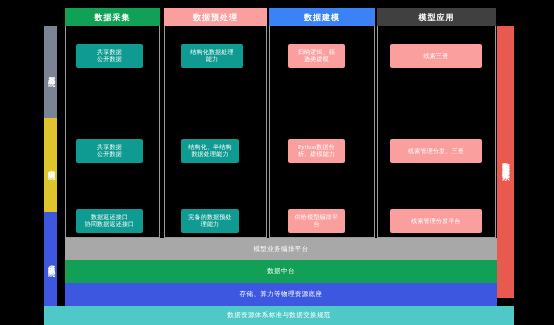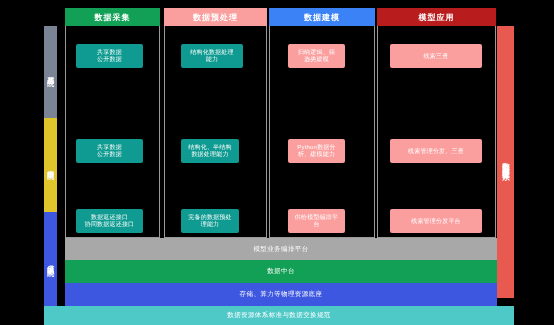--- a/index.html
+++ b/index.html
@@ -1,41 +1,41 @@
 <!DOCTYPE html>
 <html><head>
 <meta charset="utf-8">
 <style>
   html,body{margin:0;padding:0;background:#000;}
   body{
     width:554px;height:325px;overflow:hidden;
     font-family:"Liberation Sans","DejaVu Sans",sans-serif;
     background:#000;color:#fff;
   }
-  #stage{position:relative;width:468px;height:325px;background:#000;}
+  #stage{position:relative;width:468px;height:325px;background:#000;font-family:Liberation Serif, serif;}
 
   
   .cellbox{
     position:absolute;display:flex;align-items:center;justify-content:center;
     text-align:center;line-height:1.15;border-radius:2px;
     font-size:6px;color:#ffffff;padding:1px 2px;box-sizing:border-box;
     white-space:pre-line;letter-spacing:.2px;
   }
   .teal{background:#0f9b91;}
   .pink{background:#fb9e9e;}
 
   
   .colhead{
     position:absolute;height:18px;display:flex;align-items:center;justify-content:center;
     font-size:8px;font-weight:bold;color:#fff;letter-spacing:1px;box-sizing:border-box;
   }
   .h-green{background:#11a055;}
   .h-pink{background:#fb9e9e;}
   .h-blue{background:#3b82f6;}
-  .h-orange{background:#b91c1c;}
+  .h-orange{background:#404040;}
 
   
   .colbody{
     position:absolute;background:#000;border:1px solid #9a9a9a;border-top:none;
     box-sizing:border-box;
   }
 
   
   .band{
     position:absolute;left:44px;width:13px;

